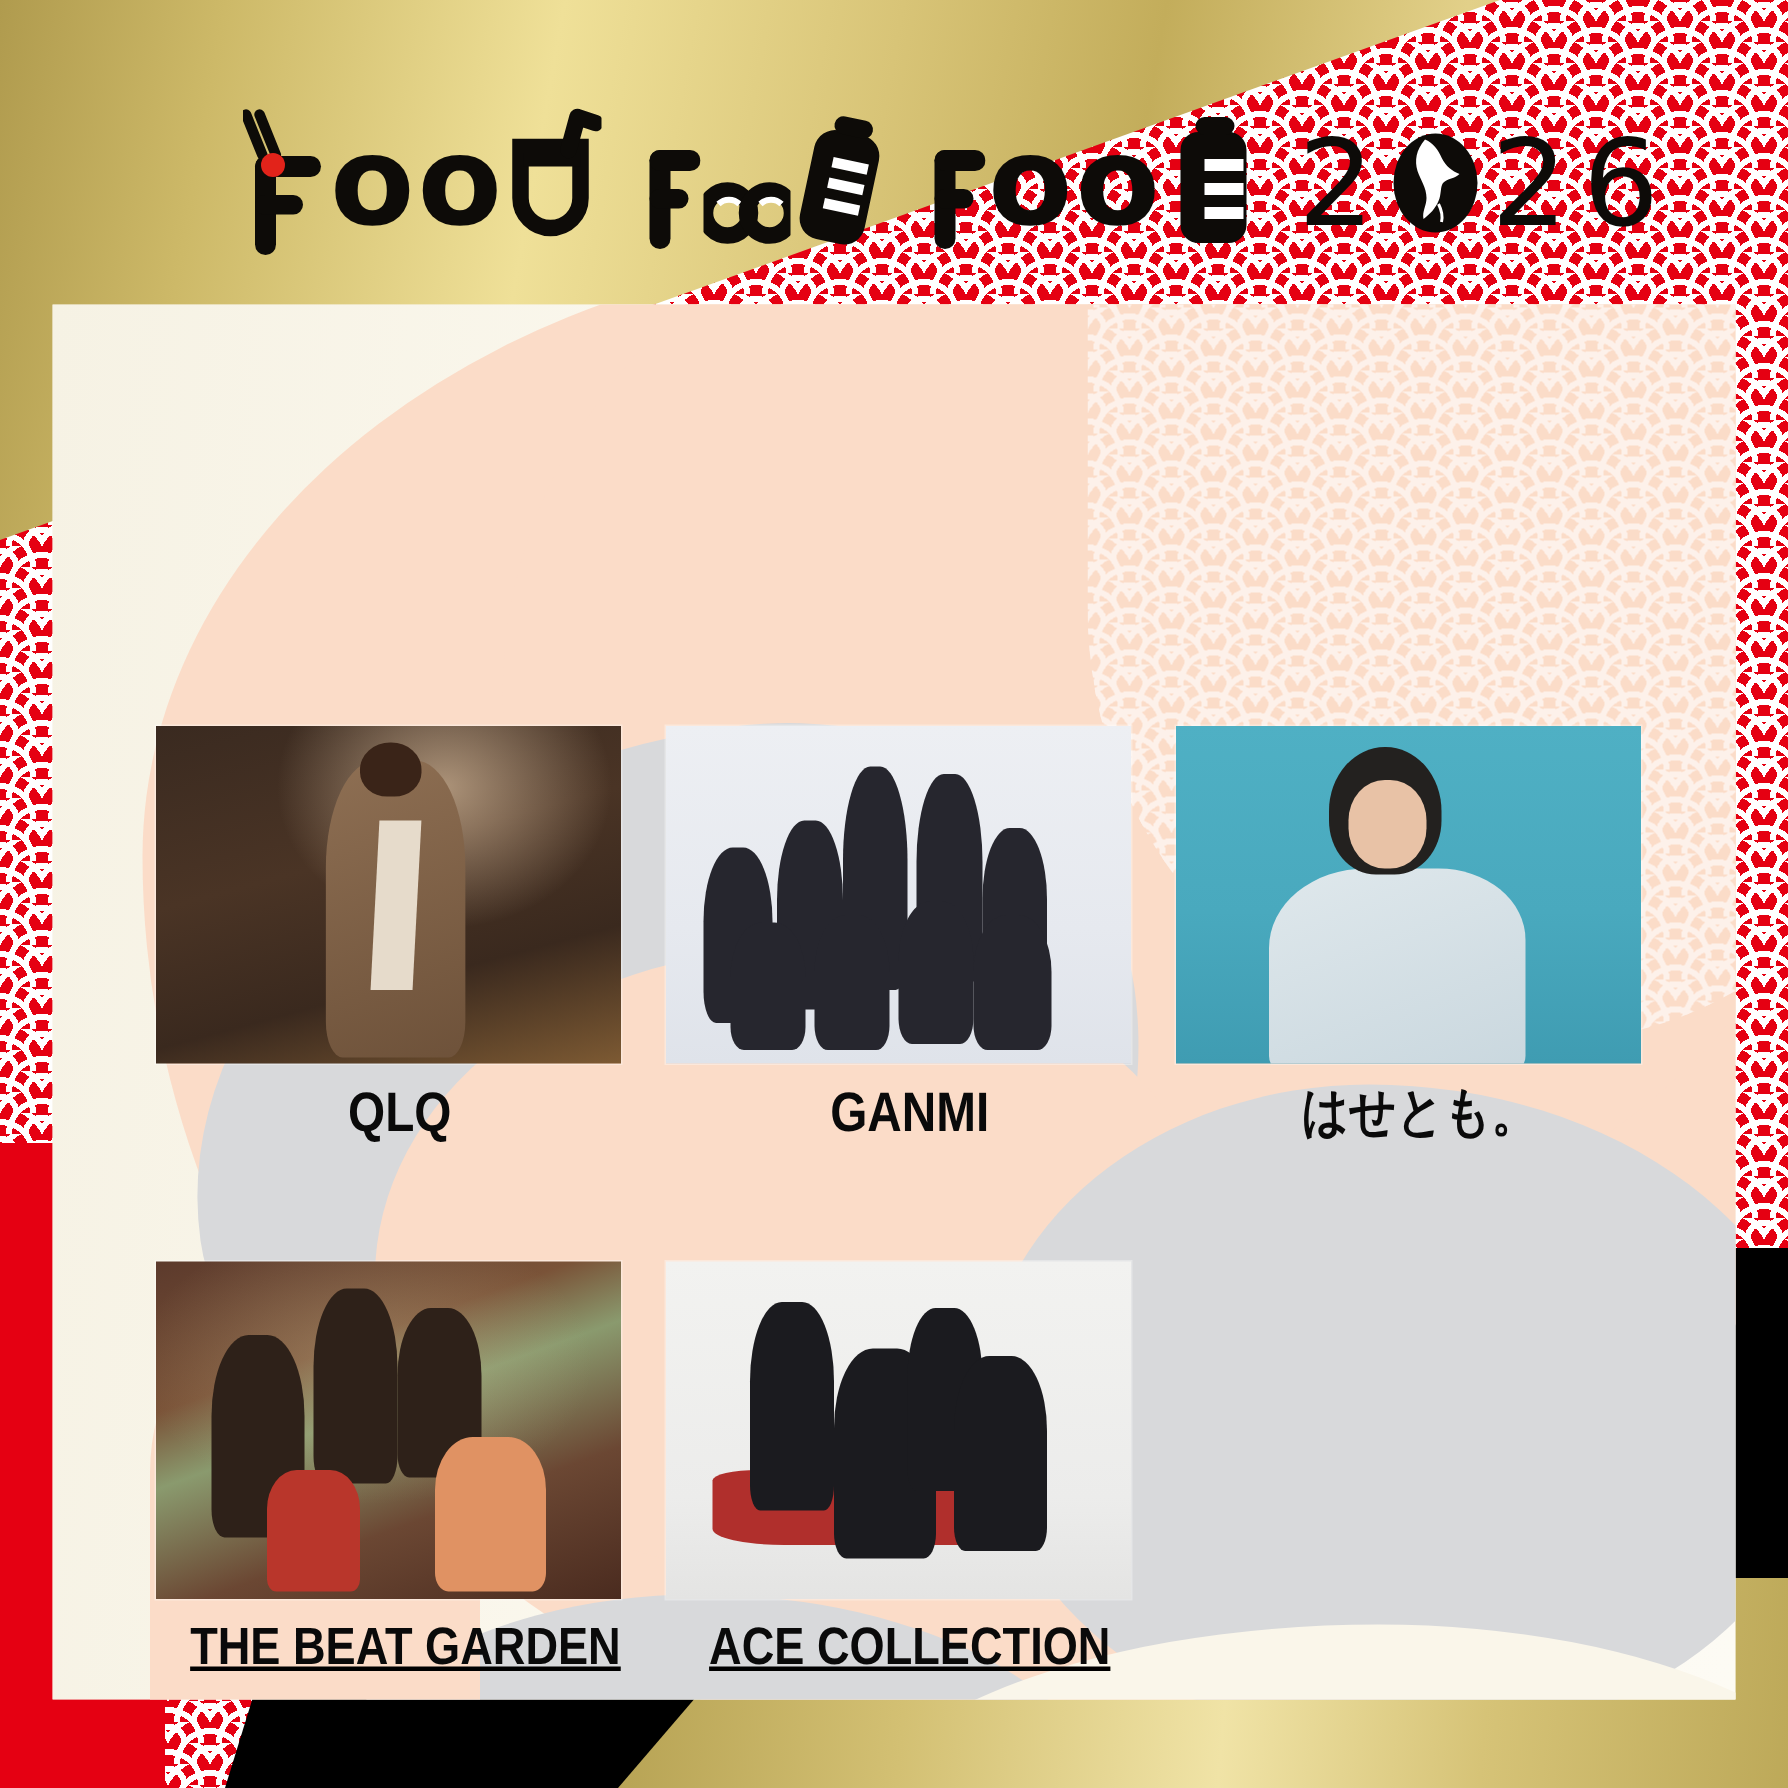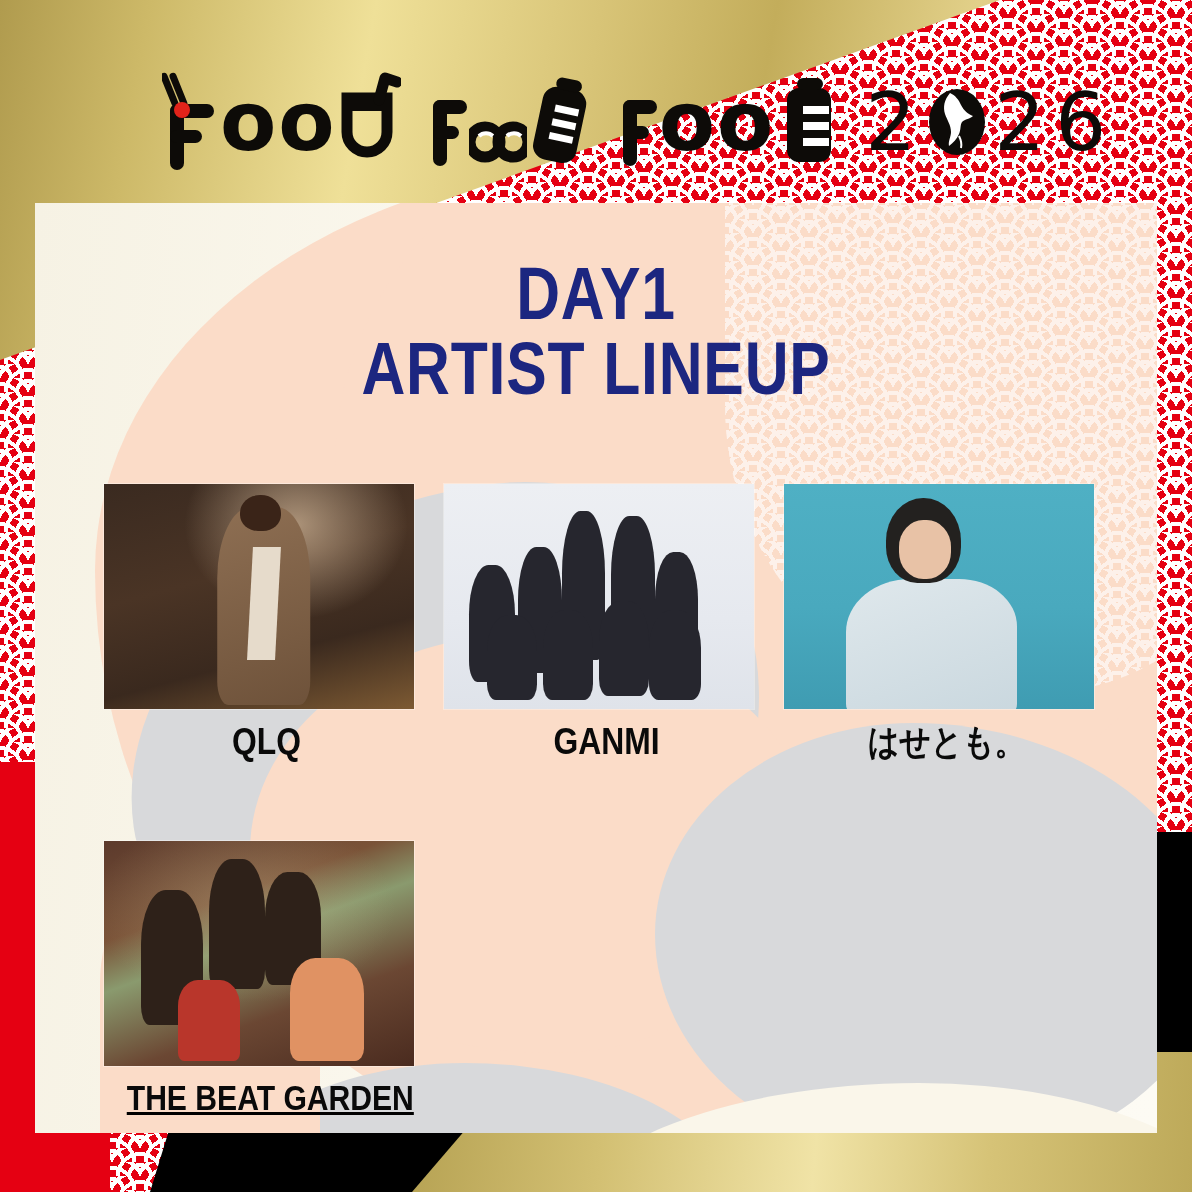--- a/index.html
+++ b/index.html
@@ -306,24 +306,20 @@
     <div class="blob-peach2"></div>
     <div class="panel-wave"></div>
     <div class="blob-gray1"></div>
     <div class="blob-gray-cut"></div>
     <div class="blob-gray2"></div>
     <div class="blob-gray3"></div>
     <div class="blob-cream-br"></div>
     <div class="blob-peach-bl"></div>
   </div>
 
-  <div class="headline">
-    <span class="hl-1">DAY1</span>
-    <span class="hl-2">ARTIST LINEUP</span>
-  </div>
 
   <div class="grid">
 
     <div class="cell">
       <div class="photo ph-qlq">
         <div class="fig"></div>
           <div class="head"></div>
           <div class="shirt"></div>
       </div>
       <span class="aname">QLQ</span>
@@ -357,16 +353,26 @@
       <div class="photo ph-beat">
         <div class="f" style="left:12%;top:22%;width:20%;height:60%"></div>
         <div class="f" style="left:34%;top:8%;width:18%;height:58%"></div>
         <div class="f" style="left:52%;top:14%;width:18%;height:50%"></div>
         <div class="red"></div>
           <div class="org"></div>
       </div>
       <span class="aname long">THE BEAT GARDEN</span>
     </div>
 
+    <div class="cell r2">
+      <div class="photo ph-ace">
+        <div class="sofa"></div>
+        <div class="f" style="left:18%;top:12%;width:18%;height:62%"></div>
+        <div class="f" style="left:36%;top:26%;width:22%;height:62%"></div>
+        <div class="f" style="left:52%;top:14%;width:16%;height:54%"></div>
+        <div class="f" style="left:62%;top:28%;width:20%;height:58%"></div>
+      </div>
+      <span class="aname long">ACE COLLECTION</span>
+    </div>
 
 
   </div>
 </div>
 
 </body></html>

